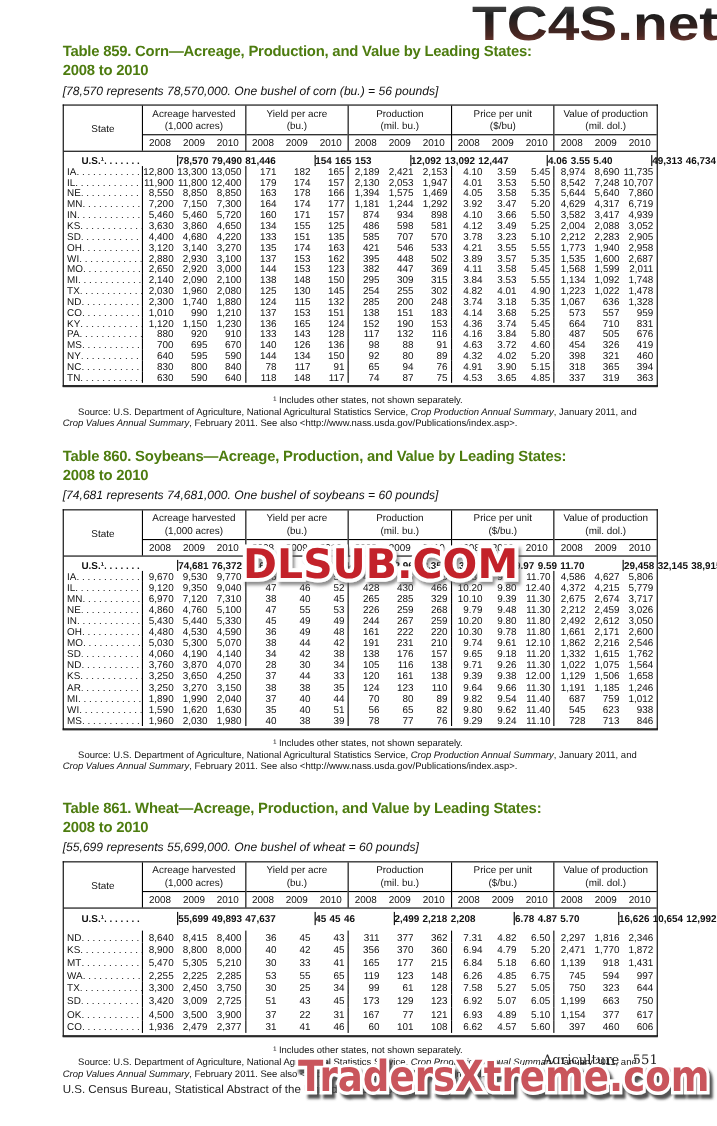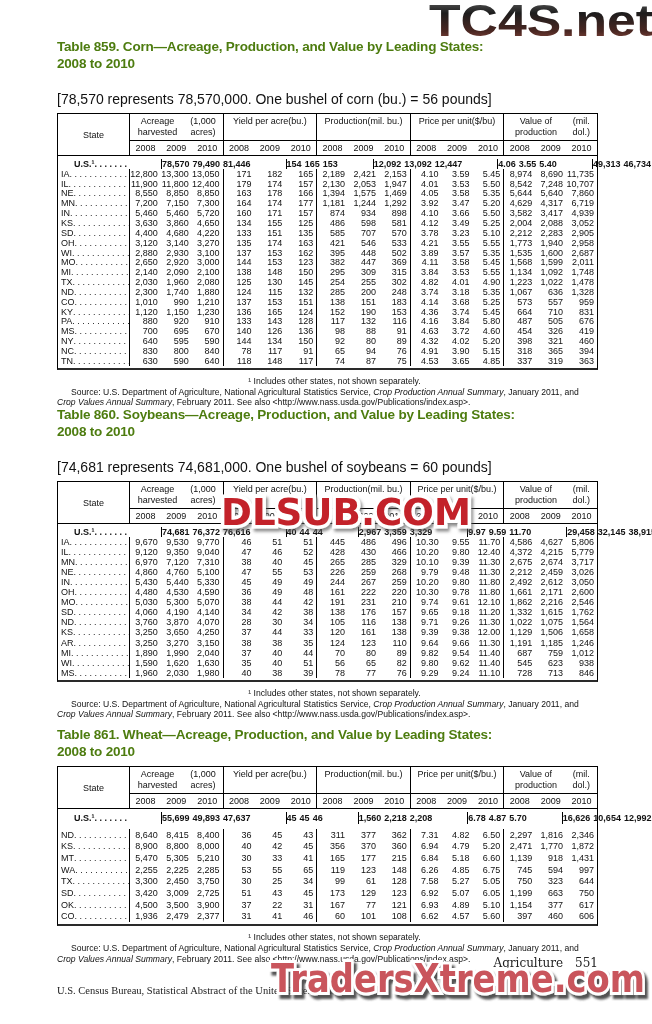--- a/index.html
+++ b/index.html
@@ -1,25 +1,25 @@
 <!DOCTYPE html>
 <html><head>
 <meta charset="utf-8">
 <style>
   html,body{margin:0;padding:0;background:#e8e8e8;}
   #page{position:relative;width:652px;height:1024px;background:#ffffff;overflow:hidden;
         font-family:"Liberation Sans",sans-serif;color:#111;}
   .section{position:absolute;left:57px;width:541px;}
   .title{font-family:Liberation Sans, sans-serif;font-weight:bold;font-size:13.5px;line-height:17px;letter-spacing:-0.2px;color:#4d7c0f;}
-  .note{font-size:14px;margin-top:19px;color:#111;}
+  .note{font-size:11px;margin-top:5px;color:#111;font-style:italic;}
   .tbl{margin-top:6px;border:1px solid #000;border-bottom:2.5px solid #2a2a2a;font-size:9px;width:541px;box-sizing:border-box;background:#fff;}
   .thead{display:flex;border-bottom:1px solid #000;}
   .state-hcell{width:71px;display:flex;align-items:center;justify-content:center;flex:none;}
   .grp{flex:1;border-left:1px solid #000;display:flex;flex-direction:column;}
-  .grp-label{text-align:center;border-bottom:1px solid #000;padding:2px 1px;height:22px;line-height:11px;display:flex;flex-direction:row;justify-content:center;}
+  .grp-label{text-align:center;border-bottom:1px solid #000;padding:2px 1px;height:22px;line-height:11px;display:flex;flex-direction:column;justify-content:center;}
   .yr-row{display:flex;}
   .yr{flex:1;text-align:center;padding:2px 0 2px;}
   .tbody{padding:3px 0 2px;}
   .tr{display:flex;align-items:center;}
   .t-corn .tr{height:9.85px;}
   .t-soy .tr{height:10.05px;}
   .t-wheat .tr{height:11.7px;}
   .rowgap{height:5px;}
   .tr.bold{font-weight:bold;gap:32px;}
   .state-cell{width:71px;flex:none;display:flex;overflow:hidden;padding-left:3px;white-space:nowrap;box-sizing:border-box;}
@@ -29,21 +29,21 @@
   .td{flex:1;text-align:right;padding-right:3px;white-space:nowrap;}
   .footnote{font-size:8.6px;margin-top:6px;padding-left:14px;text-align:center;}
   .source-par{font-size:8.6px;line-height:10.6px;margin-top:1px;text-indent:14px;}
   .wm{position:absolute;pointer-events:none;}
   #wm-top{top:-6px;right:-4px;}
   #wm-mid{top:484px;left:214px;}
   #wm-bot{top:944px;left:264px;}
   #footer-right{position:absolute;left:57px;top:956px;width:541px;text-align:right;
         font-family:"DejaVu Serif",serif;font-size:12px;color:#222;}
   #footer-right .pgnum{margin-left:12px;}
-  #footer-left{position:absolute;left:57px;top:985px;font-family:Liberation Serif, serif;font-size:10.5px;color:#222;}
+  #footer-left{position:absolute;left:57px;top:985px;font-family:Liberation Sans, sans-serif;font-size:10.5px;color:#222;}
 </style>
 </head>
 <body>
 
 <div id="page">
 
   <div class="section" style="top:38px;">
     <div class="title">Table 859. Corn—Acreage, Production, and Value by Leading States:</div>
     <div class="title">2008 to 2010</div>
     <div class="note">[78,570 represents 78,570,000. One bushel of corn (bu.) = 56 pounds]</div>
@@ -1295,20 +1295,21 @@
           </div>
         </div>
       </div>
     <div class="footnote">¹ Includes other states, not shown separately.</div>
     <div class="source-par"><span>Source: U.S. Department of Agriculture, National Agricultural Statistics Service, </span><span style="font-style: italic;">Crop Production Annual Summary</span><span>, January 2011, and </span><span style="font-style: italic;">Crop Values Annual Summary</span><span>, February 2011. See also &lt;http://www.nass.usda.gov/Publications/index.asp&gt;.</span></div>
   </div>
 
   <div class="section" style="top:726px;">
     <div class="title">Table 861. Wheat—Acreage, Production, and Value by Leading States:</div>
     <div class="title">2008 to 2010</div>
+    <div class="note">[55,699 represents 55,699,000. One bushel of wheat = 60 pounds]</div>
     <div class="tbl t-wheat">
         <div class="thead">
           <div class="state-hcell">State</div>
           <div class="grp">
             <div class="grp-label">
               <div class="gl1">Acreage harvested</div>
               <div class="gl2">(1,000 acres)</div>
             </div>
             <div class="yr-row">
               <div class="yr">2008</div>
@@ -1371,21 +1372,21 @@
               <div class="td">55,699</div>
               <div class="td">49,893</div>
               <div class="td">47,637</div>
             </div>
             <div class="grpd">
               <div class="td">45</div>
               <div class="td">45</div>
               <div class="td">46</div>
             </div>
             <div class="grpd">
-              <div class="td">1,560</div>
+              <div class="td">2,499</div>
               <div class="td">2,218</div>
               <div class="td">2,208</div>
             </div>
             <div class="grpd">
               <div class="td">6.78</div>
               <div class="td">4.87</div>
               <div class="td">5.70</div>
             </div>
             <div class="grpd">
               <div class="td">16,626</div>

